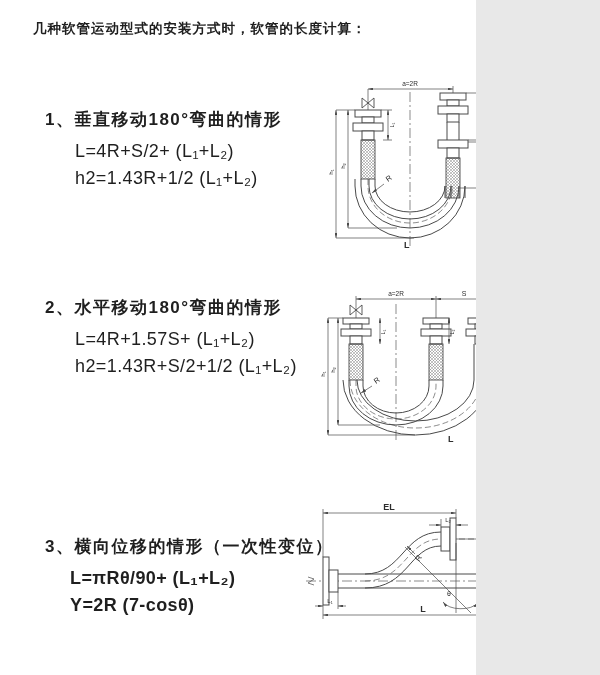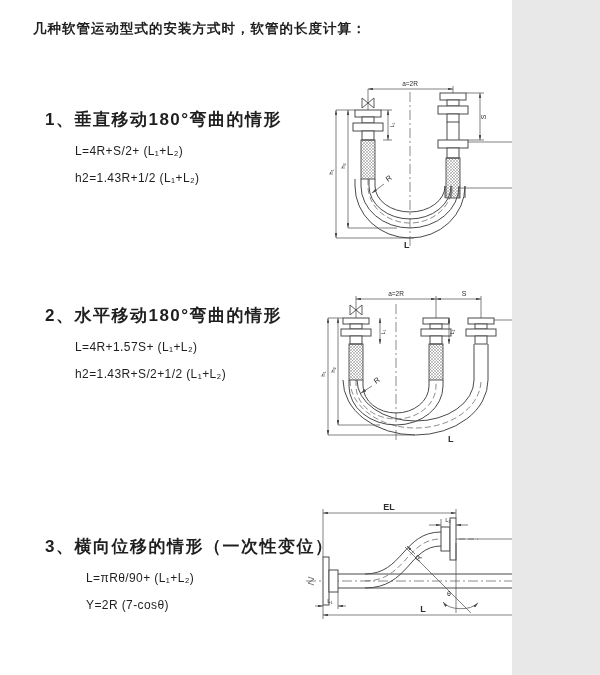--- a/index.html
+++ b/index.html
@@ -1,29 +1,29 @@
 <!DOCTYPE html>
 <html><head>
 <meta charset="utf-8">
 <style>
   html,body{margin:0;padding:0;background:#e8e8e8;}
   .page{
-    position:relative;width:512px;height:675px;background:#ffffff;
+    position:relative;width:476px;height:675px;background:#ffffff;
     font-family:"Liberation Sans","DejaVu Sans",sans-serif;color:#1f1f1f;
     overflow:hidden;box-sizing:border-box;
   }
   .page-title{position:absolute;left:33px;top:20px;font-size:13.5px;font-weight:bold;letter-spacing:1px;}
   .section{position:absolute;left:45px;}
   .sec1{top:108px;}
-  .sec2{top:304px;}
+  .sec2{top:296px;}
   .sec3{top:535px;}
   .heading{font-size:17px;font-weight:bold;letter-spacing:1.5px;}
   .formulas{margin:7px 0 0 30px;}
-  .sec3 .formulas{margin-left:41px;}
-  .formula{font-size:12px;line-height:27px;letter-spacing:0.4px;white-space:nowrap;}
+  .sec3 .formulas{margin-left:25px;font-weight:bold;}
+  .formula{font-size:18px;line-height:27px;letter-spacing:0.4px;white-space:nowrap;}
   .diagram{position:absolute;}
   .diagram .ln{stroke:#4a4a4a;fill:none;stroke-width:1;}
   .diagram .thin{stroke:#4a4a4a;fill:none;stroke-width:0.7;}
   .diagram .cl{stroke:#5a5a5a;fill:none;stroke-width:0.7;stroke-dasharray:10 3 2 3;}
   .diagram .dsh{stroke:#5a5a5a;fill:none;stroke-width:0.7;stroke-dasharray:6 3;}
   .diagram .wh{fill:#ffffff;stroke:#4a4a4a;stroke-width:1;}
   .diagram text{fill:#2e2e2e;font-family:"Liberation Sans","DejaVu Sans",sans-serif;}
 </style>
 </head>
 <body>

